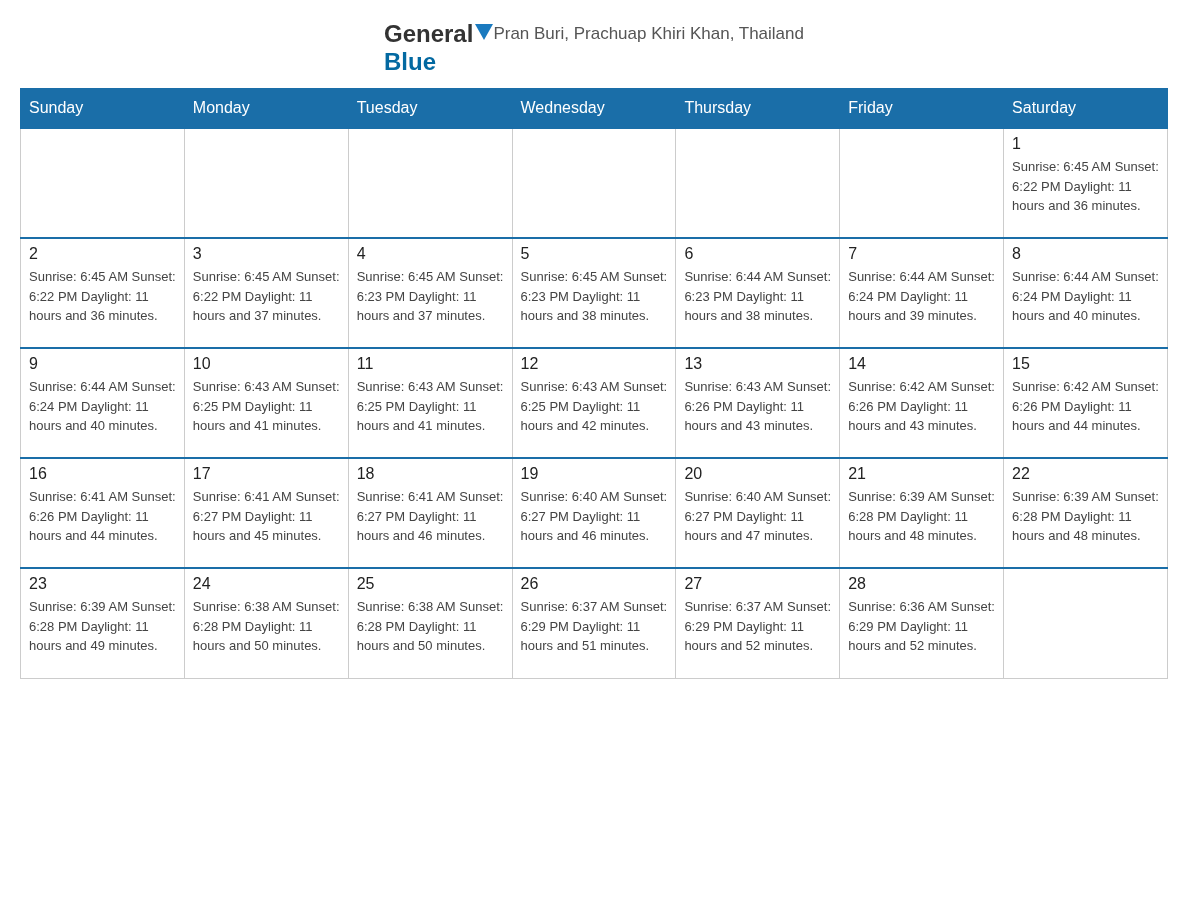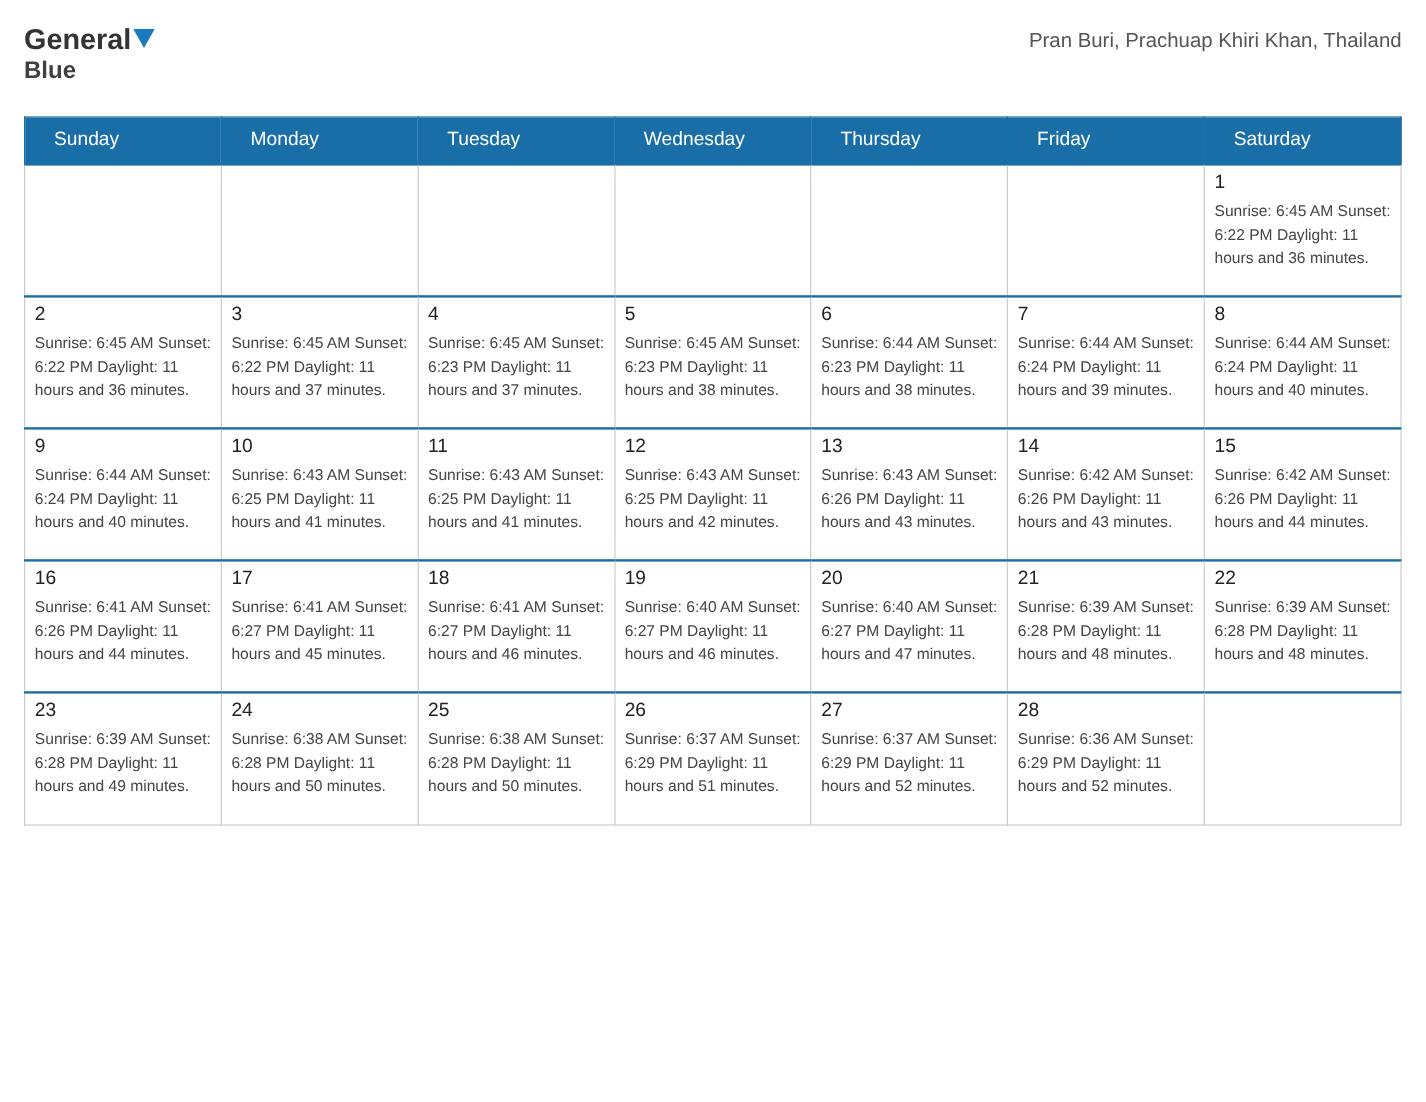--- a/index.html
+++ b/index.html
@@ -4,23 +4,23 @@
   <style>
     * { box-sizing: border-box; margin: 0; padding: 0; }
     body {
       font-family: Arial, sans-serif;
       background: #fff;
       color: #333;
       padding: 20px;
     }
     .header {
       display: flex;
-      justify-content: space-between;
+      justify-content: center;
       align-items: flex-start;
-      margin-bottom: 26px;
+      margin-bottom: 12px;
     }
     .logo {
       display: flex;
       flex-direction: column;
       align-items: flex-start;
     }
     .title-section {
       text-align: right;
     }
     .month-title {
@@ -35,21 +35,21 @@
       margin-top: 4px;
     }
     .calendar-table {
       width: 100%;
       border-collapse: collapse;
       table-layout: fixed;
     }
     .calendar-table th {
       background-color: #1a6ea8;
       color: #fff;
-      padding: 10px 24px;
+      padding: 10px 8px;
       font-size: 16px;
       font-weight: normal;
       text-align: left;
       border: 1px solid #1a6ea8;
     }
     .calendar-table td {
       vertical-align: top;
       border: 1px solid #ccc;
       padding: 6px 8px;
       height: 110px;
@@ -77,23 +77,23 @@
     .logo-row {
       display: flex;
       align-items: center;
     }
     .logo-text-general {
       font-size: 24px;
       font-weight: bold;
       color: #333;
     }
     .logo-text-blue {
-      font-size: 20px;
+      font-size: 24px;
       font-weight: bold;
-      color: #404040;
+      color: #0369a1;
     }
   </style>
 </head>
 <body>
 
 <div class="header">
   <div class="logo">
     <div class="logo-row">
       <span class="logo-text-general">General</span>
       <span style="display:inline-block; margin-left:2px;">

